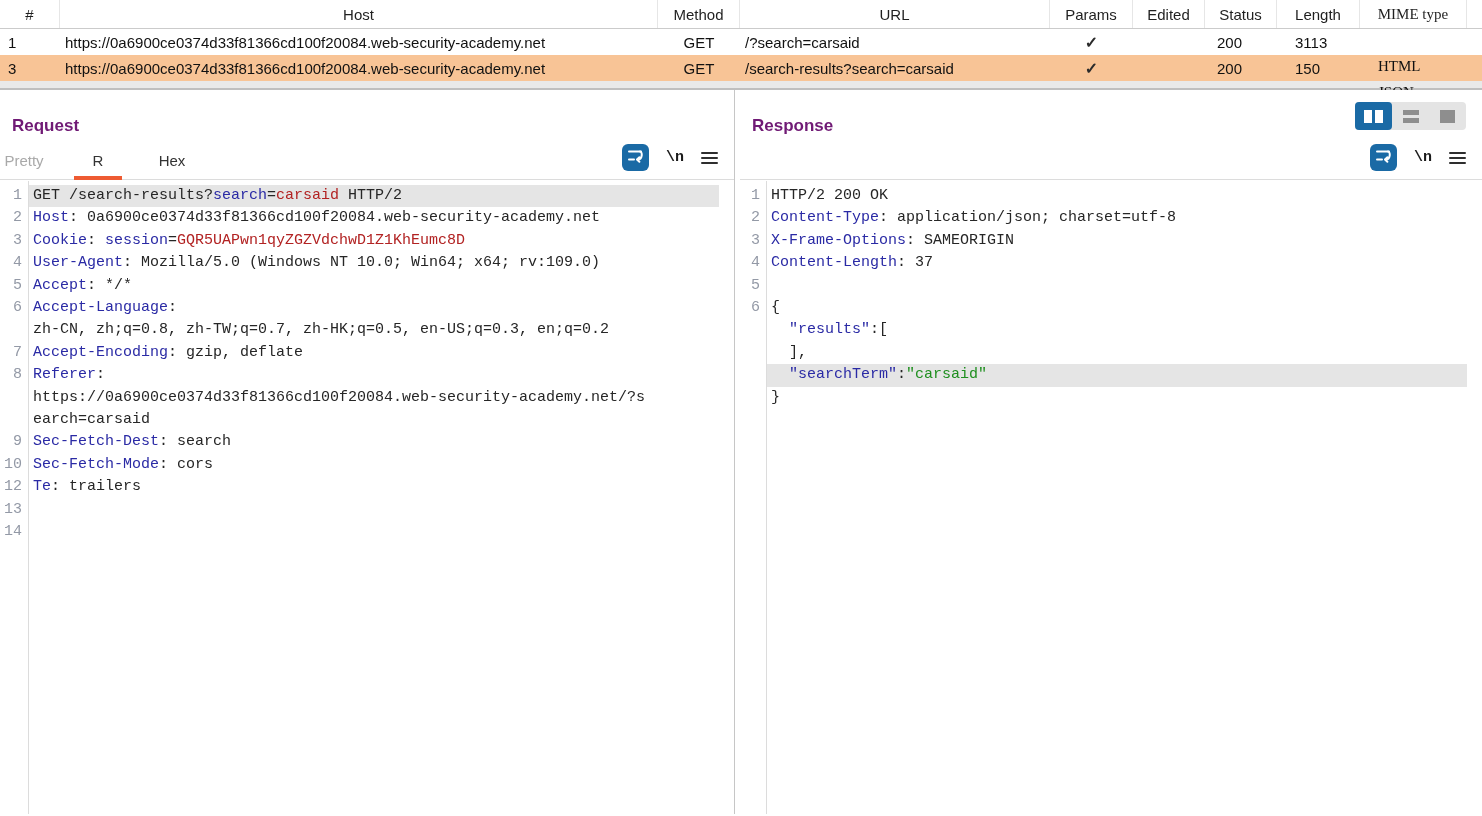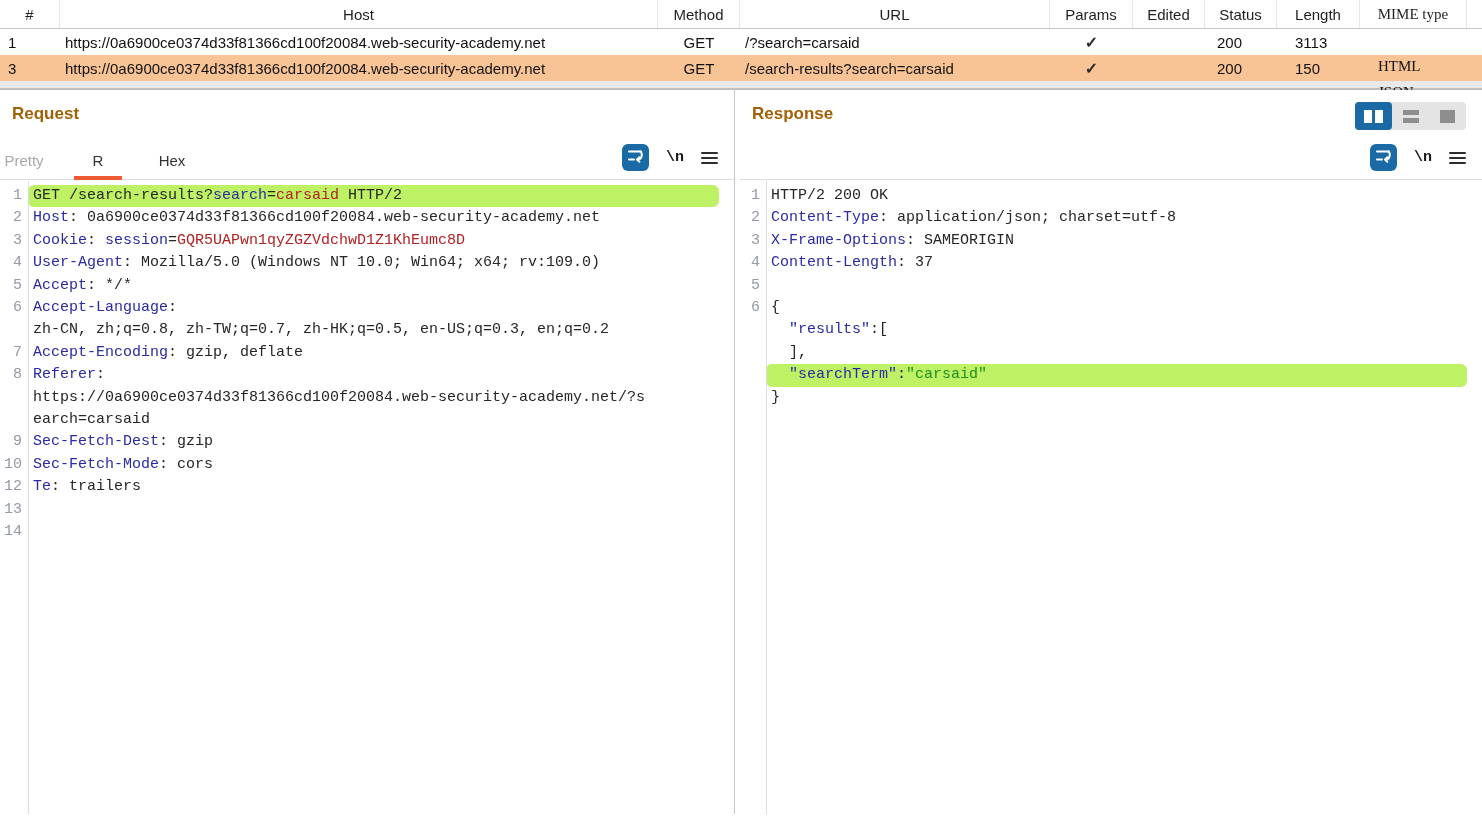--- a/index.html
+++ b/index.html
@@ -33,21 +33,21 @@
   .strip { height:9px; background:#e9e9e9; border-bottom:2px solid #bfbfbf; }
 
   
   .panes { position:relative; height:724px; }
   .pane { position:absolute; top:0; bottom:0; background:#fff; }
   .pane.req { left:0; width:734px; }
   .vdiv { position:absolute; left:734px; top:0; bottom:0; width:1px; background:#c6c6c6; }
   .pane.resp { left:740px; right:0; }
 
   .pane-head { height:90px; border-bottom:1px solid #dcdcdc; position:relative; }
-  .pane-title { position:absolute; left:12px; top:14px; font-size:17px; font-weight:bold; color:#a16207; }
+  .pane-title { position:absolute; left:12px; top:26px; font-size:17px; font-weight:bold; color:#701a75; }
   .tabbar { position:absolute; left:0; bottom:-1px; padding-left:0; white-space:nowrap; }
   .tab {
     display:inline-block; min-width:48px; margin-right:26px; text-align:center;
     font-size:15px; padding:4px 2px 7px; border-bottom:4px solid transparent; cursor:default;
   }
   .tab.active { border-bottom-color:#ee5b32; color:#333; }
   .tab.normal { color:#333; }
   .tab.dim { color:#a9a9a9; }
 
   .tools { position:absolute; right:16px; bottom:8px; display:flex; align-items:center; gap:17px; }
@@ -72,21 +72,21 @@
     font-family:"Liberation Mono", "DejaVu Sans Mono", monospace;
     font-size:15px; overflow:hidden; padding-top:4px;
   }
   .gutline { position:absolute; top:0; bottom:0; width:1px; background:#dcdcdc; }
   .req .gutline { left:28px; }
   .resp .gutline { left:26px; }
   .eline { display:flex; line-height:22.4px; min-height:22.4px; white-space:pre; }
   .eline .num { flex:0 0 28px; text-align:right; padding-right:6px; color:#9399a6; }
   .resp .eline .num { flex-basis:26px; }
   .eline .txt { flex:1; padding-left:5px; margin-right:15px; }
-  .eline.hl .txt { background:#bef264;border-radius:6px; }
+  .eline.hl .txt { background:#e5e5e5; }
   .c-k{ color:#262626; } .c-b{ color:#2a2aa5; } .c-r{ color:#b22222; } .c-g{ color:#1f8f1f; }
 </style>
 </head>
 <body>
 
 <div>
   <div class="hhead" id="hist-head">
       <div class="hcell col0">#</div>
       <div class="hcell col1">Host</div>
       <div class="hcell col2">Method</div>
@@ -156,21 +156,21 @@
         <div class="eline"><span class="num">2</span><span class="txt"><span class="c-b">Host</span><span class="c-k">: 0a6900ce0374d33f81366cd100f20084.web-security-academy.net</span></span></div>
         <div class="eline"><span class="num">3</span><span class="txt"><span class="c-b">Cookie</span><span class="c-k">: </span><span class="c-b">session</span><span class="c-k">=</span><span class="c-r">GQR5UAPwn1qyZGZVdchwD1Z1KhEumc8D</span></span></div>
         <div class="eline"><span class="num">4</span><span class="txt"><span class="c-b">User-Agent</span><span class="c-k">: Mozilla/5.0 (Windows NT 10.0; Win64; x64; rv:109.0)</span></span></div>
         <div class="eline"><span class="num">5</span><span class="txt"><span class="c-b">Accept</span><span class="c-k">: */*</span></span></div>
         <div class="eline"><span class="num">6</span><span class="txt"><span class="c-b">Accept-Language</span><span class="c-k">:</span></span></div>
         <div class="eline"><span class="num"></span><span class="txt"><span class="c-k">zh-CN, zh;q=0.8, zh-TW;q=0.7, zh-HK;q=0.5, en-US;q=0.3, en;q=0.2</span></span></div>
         <div class="eline"><span class="num">7</span><span class="txt"><span class="c-b">Accept-Encoding</span><span class="c-k">: gzip, deflate</span></span></div>
         <div class="eline"><span class="num">8</span><span class="txt"><span class="c-b">Referer</span><span class="c-k">:</span></span></div>
         <div class="eline"><span class="num"></span><span class="txt"><span class="c-k">https://0a6900ce0374d33f81366cd100f20084.web-security-academy.net/?s</span></span></div>
         <div class="eline"><span class="num"></span><span class="txt"><span class="c-k">earch=carsaid</span></span></div>
-        <div class="eline"><span class="num">9</span><span class="txt"><span class="c-b">Sec-Fetch-Dest</span><span class="c-k">: gzip</span></span></div>
+        <div class="eline"><span class="num">9</span><span class="txt"><span class="c-b">Sec-Fetch-Dest</span><span class="c-k">: search</span></span></div>
         <div class="eline"><span class="num">10</span><span class="txt"><span class="c-b">Sec-Fetch-Mode</span><span class="c-k">: cors</span></span></div>
         <div class="eline"><span class="num">12</span><span class="txt"><span class="c-b">Te</span><span class="c-k">: trailers</span></span></div>
         <div class="eline"><span class="num">13</span><span class="txt"></span></div>
         <div class="eline"><span class="num">14</span><span class="txt"></span></div>
       </div>
   </section>
 
   <div class="vdiv"></div>
 
   <section class="pane resp">

